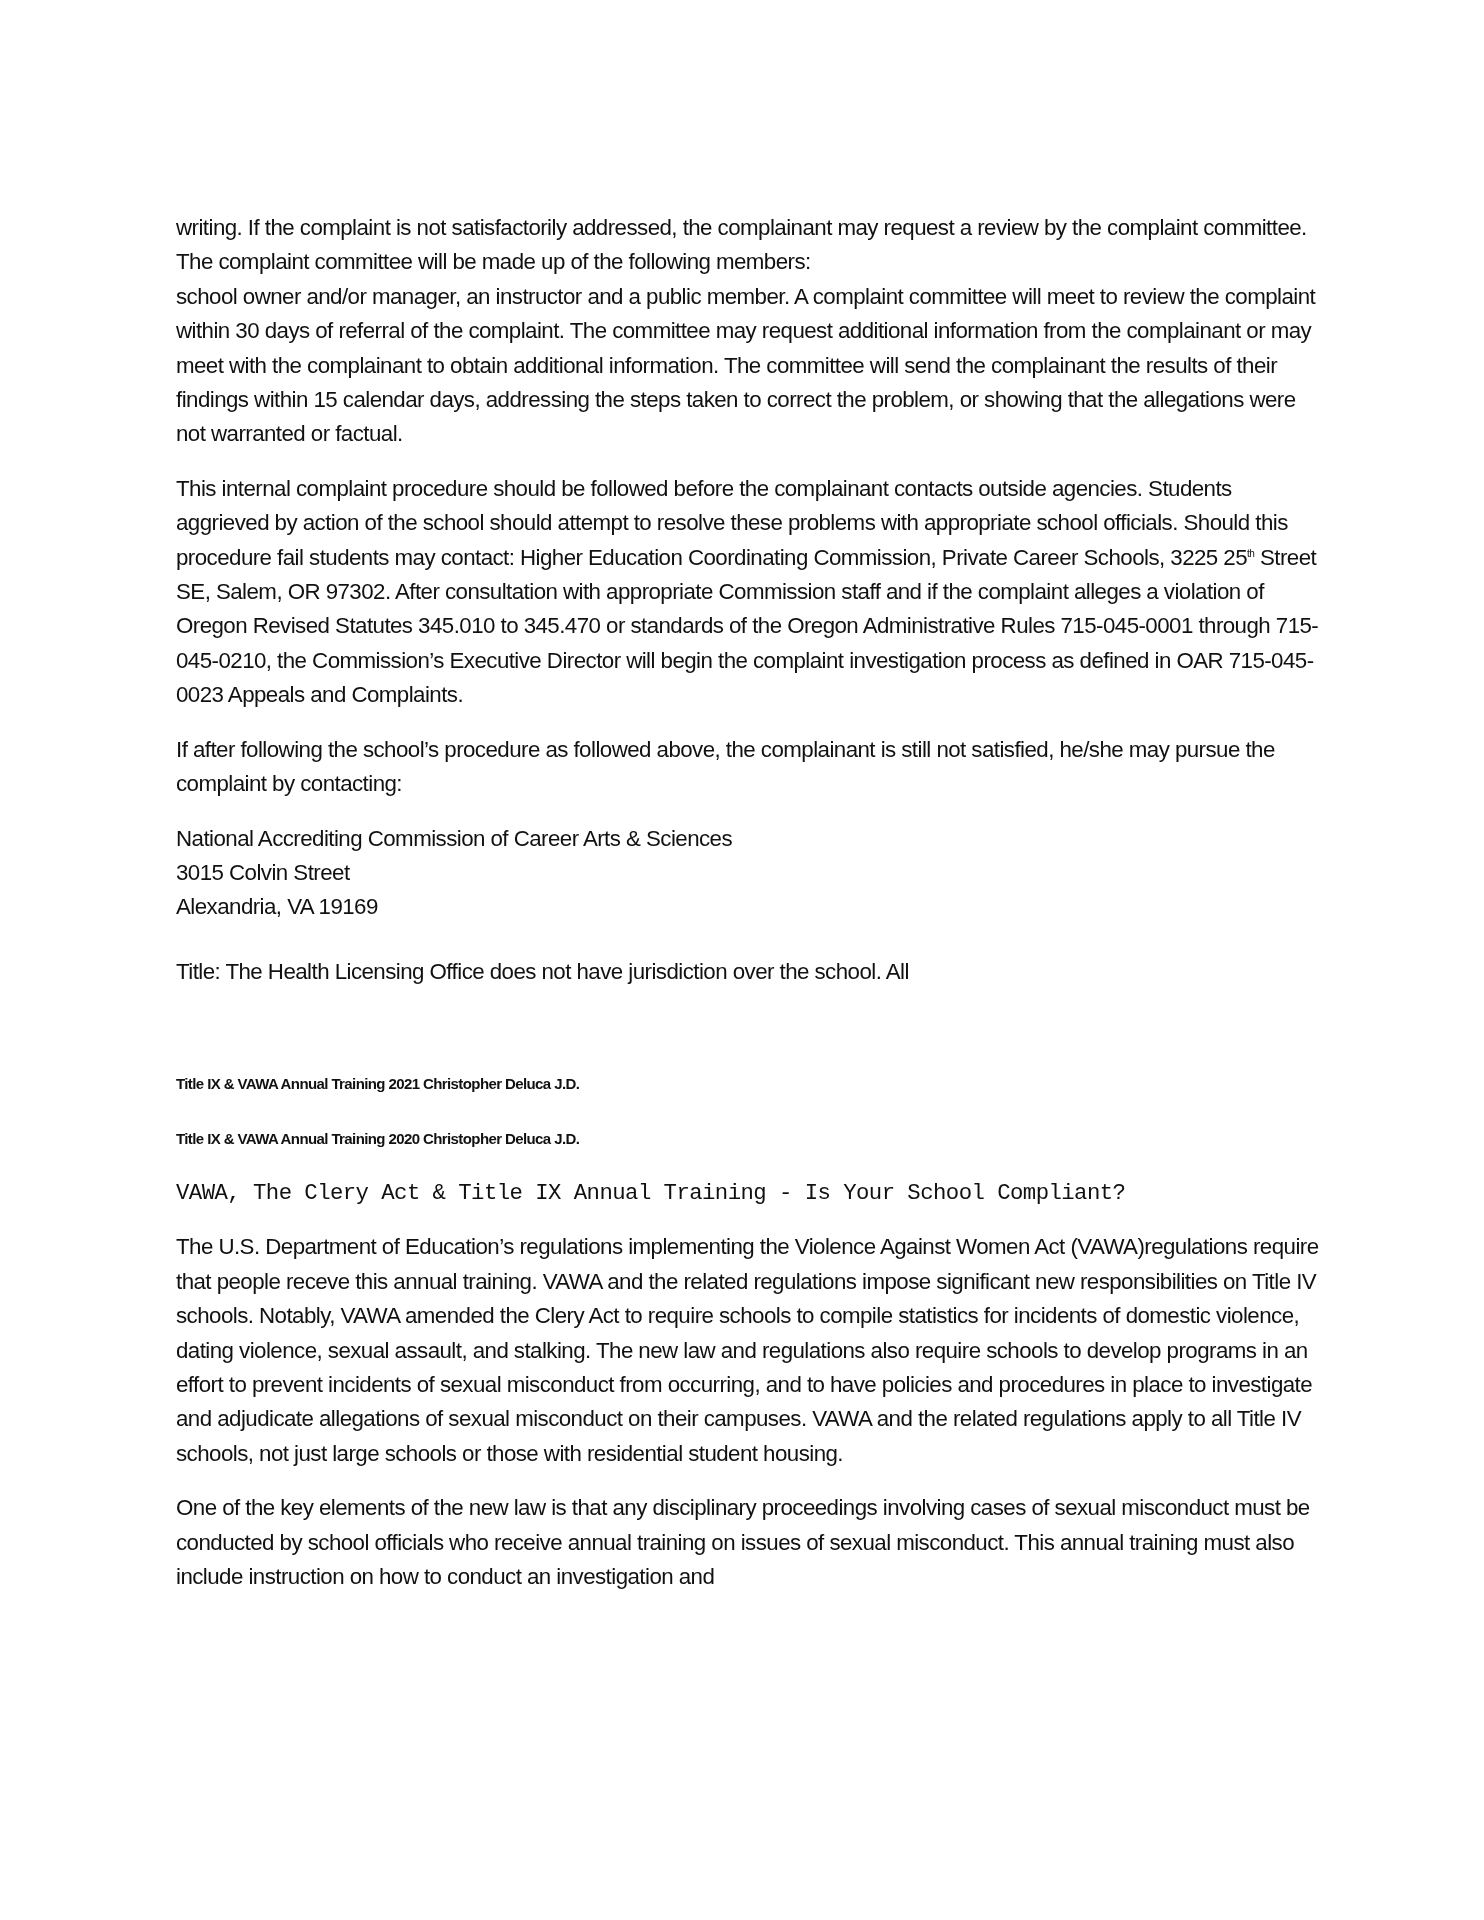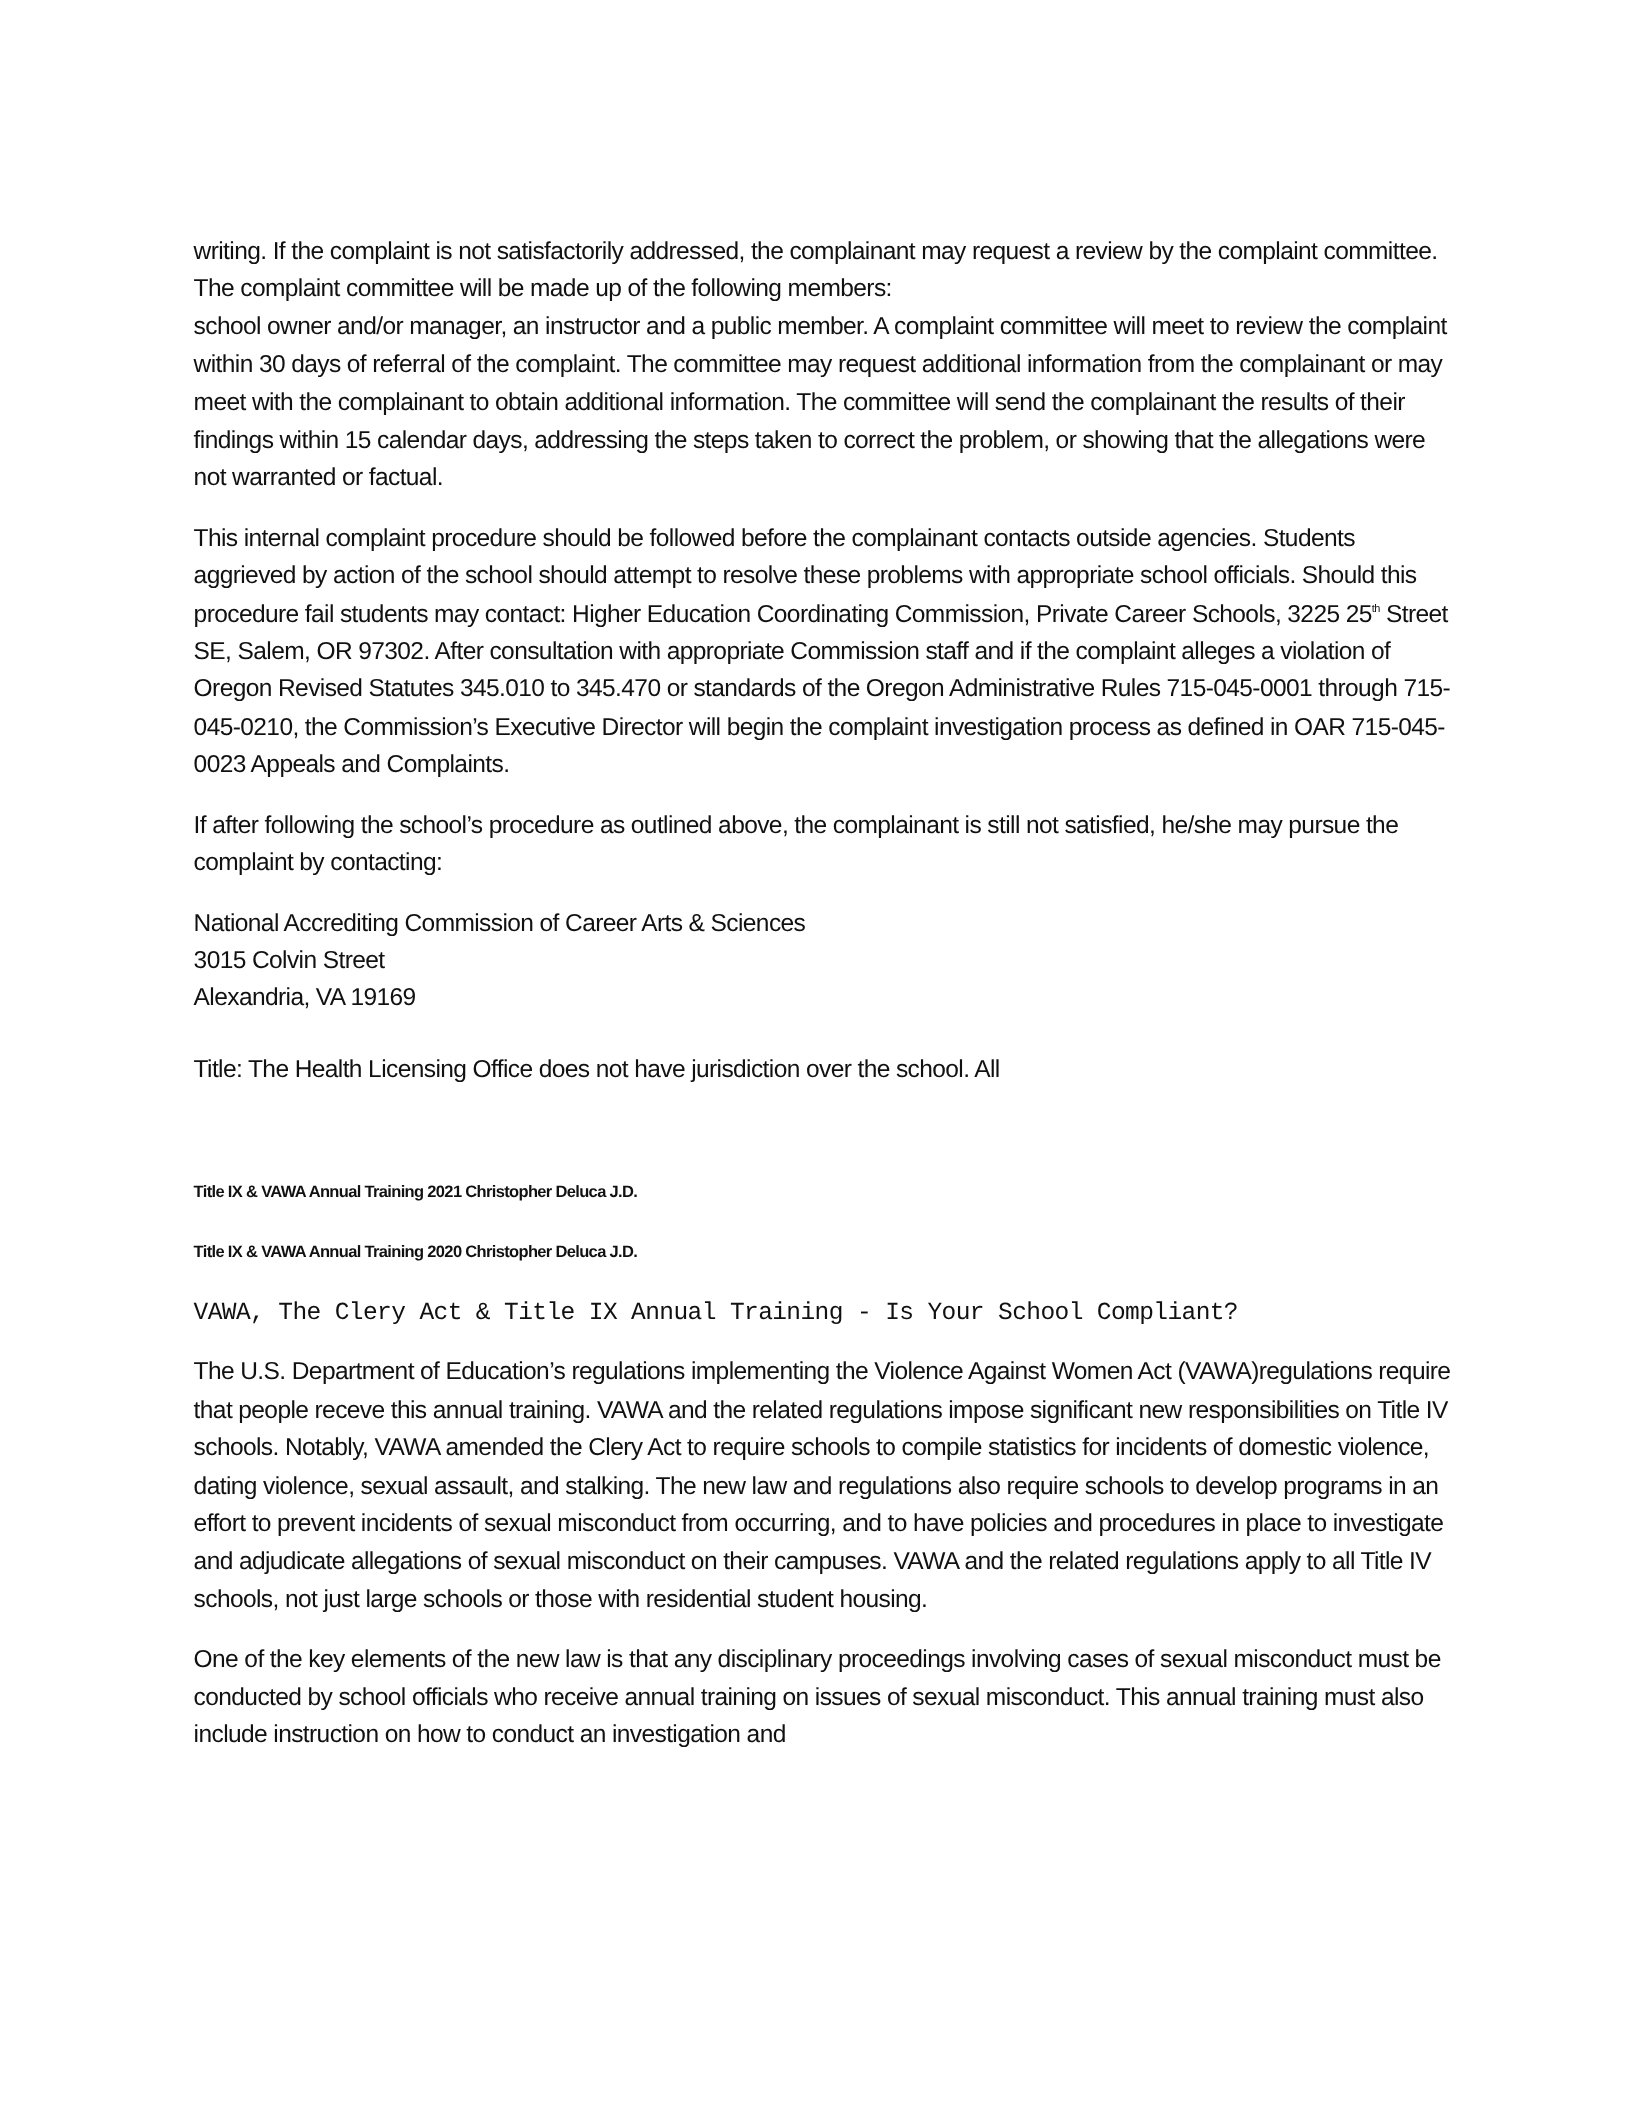--- a/index.html
+++ b/index.html
@@ -30,21 +30,21 @@
 
     <p class="para">
       <span>writing. If the complaint is not satisfactorily addressed, the complainant may request a review by the complaint committee. The complaint committee will be made up of the following members:</span><br>
       <span>school owner and/or manager, an instructor and a public member. A complaint committee will meet to review the complaint within 30 days of referral of the complaint. The committee may request additional information from the complainant or may meet with the complainant to obtain additional information. The committee will send the complainant the results of their findings within 15 calendar days, addressing the steps taken to correct the problem, or showing that the allegations were not warranted or factual.</span>
     </p>
 
     <p class="para">
       <span>This internal complaint procedure should be followed before the complainant contacts outside agencies. Students aggrieved by action of the school should attempt to resolve these problems with appropriate school officials. Should this procedure fail students may contact: Higher Education Coordinating Commission, Private Career Schools, 3225 25</span><sup>th</sup><span> Street SE, Salem, OR 97302. After consultation with appropriate Commission staff and if the complaint alleges a violation of Oregon Revised Statutes 345.010 to 345.470 or standards of the Oregon Administrative Rules 715-045-0001 through 715-045-0210, the Commission’s Executive Director will begin the complaint investigation process as defined in OAR 715-045-0023 Appeals and Complaints.</span>
     </p>
 
-    <p class="para">If after following the school’s procedure as outlined above, the complainant is still not satisfied, he/she may pursue the complaint by contacting:</p>
+    <p class="para">If after following the school’s procedure as followed above, the complainant is still not satisfied, he/she may pursue the complaint by contacting:</p>
 
     <p class="addr">
       <span>National Accrediting Commission of Career Arts &amp; Sciences</span><br>
       <span>3015 Colvin Street</span><br>
       <span>Alexandria, VA 19169</span>
     </p>
 
     <p class="note">
       <span>Title: The Health Licensing Office does not have jurisdiction over the school. All</span><br>
     </p>

